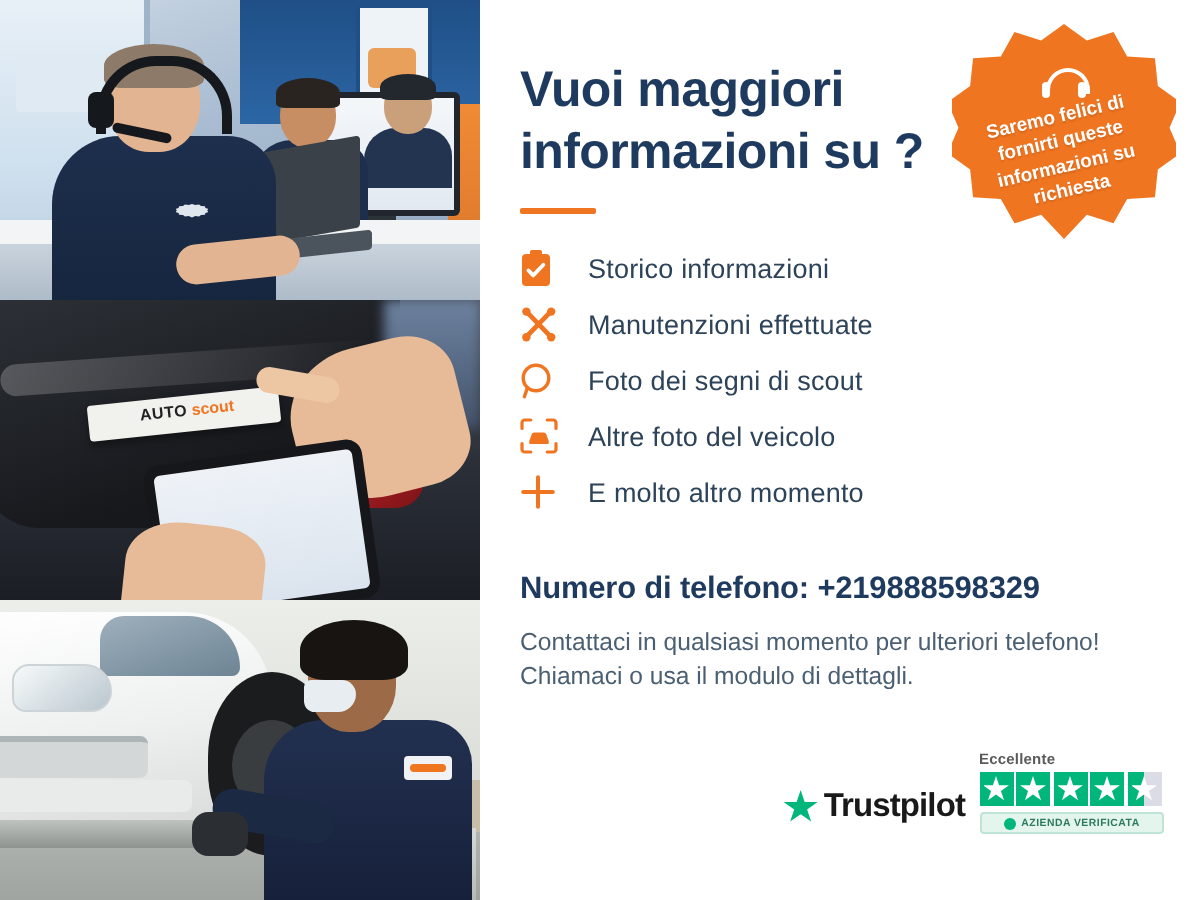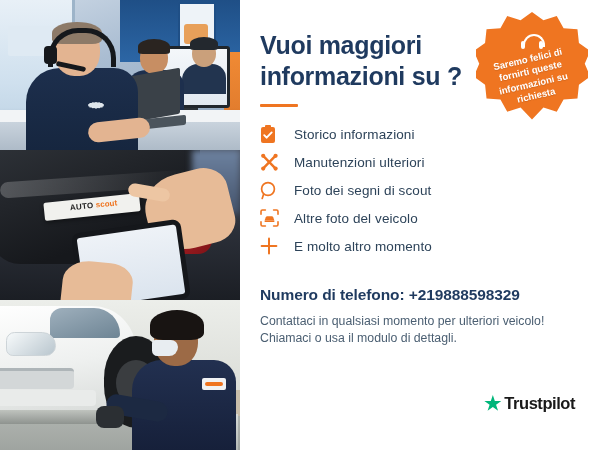--- a/index.html
+++ b/index.html
@@ -634,21 +634,21 @@
         <span class="ico">
           <svg width="19" height="19" viewBox="0 0 19 19">
             <path d="M3 2.6 L15.6 15.6" stroke="#ef7521" stroke-width="2.4" stroke-linecap="round"></path>
             <path d="M15.6 2.6 L3 15.6" stroke="#ef7521" stroke-width="2.4" stroke-linecap="round"></path>
             <circle cx="3.2" cy="2.8" r="2.1" fill="#ef7521"></circle>
             <circle cx="15.6" cy="2.8" r="2.1" fill="#ef7521"></circle>
             <circle cx="3.2" cy="15.6" r="2.1" fill="#ef7521"></circle>
             <circle cx="15.6" cy="15.6" r="2.1" fill="#ef7521"></circle>
           </svg>
         </span>
-        <span class="lbl">Manutenzioni ulteriori</span>
+        <span class="lbl">Manutenzioni effettuate</span>
       </li>
 
       <li class="feature">
         <span class="ico">
           <svg width="18" height="19" viewBox="0 0 18 19">
             <circle cx="8" cy="8" r="6.4" stroke="#ef7521" stroke-width="1.7" fill="none"></circle>
             <path d="M3.6 13.2 L2.2 17.4" stroke="#ef7521" stroke-width="1.7" stroke-linecap="round"></path>
           </svg>
         </span>
         <span class="lbl">Foto dei segni di scout</span>
@@ -676,25 +676,49 @@
           </svg>
         </span>
         <span class="lbl">E molto altro momento</span>
       </li>
 
     </ul>
 
     <div class="phone">Numero di telefono: +219888598329</div>
 
     <div class="contact">
-      <span>Contattaci in qualsiasi momento per ulteriori veicolo!</span>
+      <span>Contattaci in qualsiasi momento per ulteriori telefono!</span>
       <span>Chiamaci o usa il modulo di dettagli.</span>
     </div>
 
     <div class="tp">
       <div class="tp-logo">
         <span class="star5"></span>
         <span class="tp-word">Trustpilot</span>
       </div>
+      <div class="tp-rating">
+        <div class="tp-excellent">Eccellente</div>
+        <div class="tp-stars">
+          <span class="sbox">
+              <i></i>
+            </span>
+          <span class="sbox">
+              <i></i>
+            </span>
+          <span class="sbox">
+              <i></i>
+            </span>
+          <span class="sbox">
+              <i></i>
+            </span>
+          <span class="sbox half">
+              <i></i>
+            </span>
+        </div>
+        <div class="tp-verified">
+          <span class="chk"></span>
+          <span>AZIENDA VERIFICATA</span>
+        </div>
+      </div>
     </div>
 
   </div>
 </div>
 
 </body></html>

